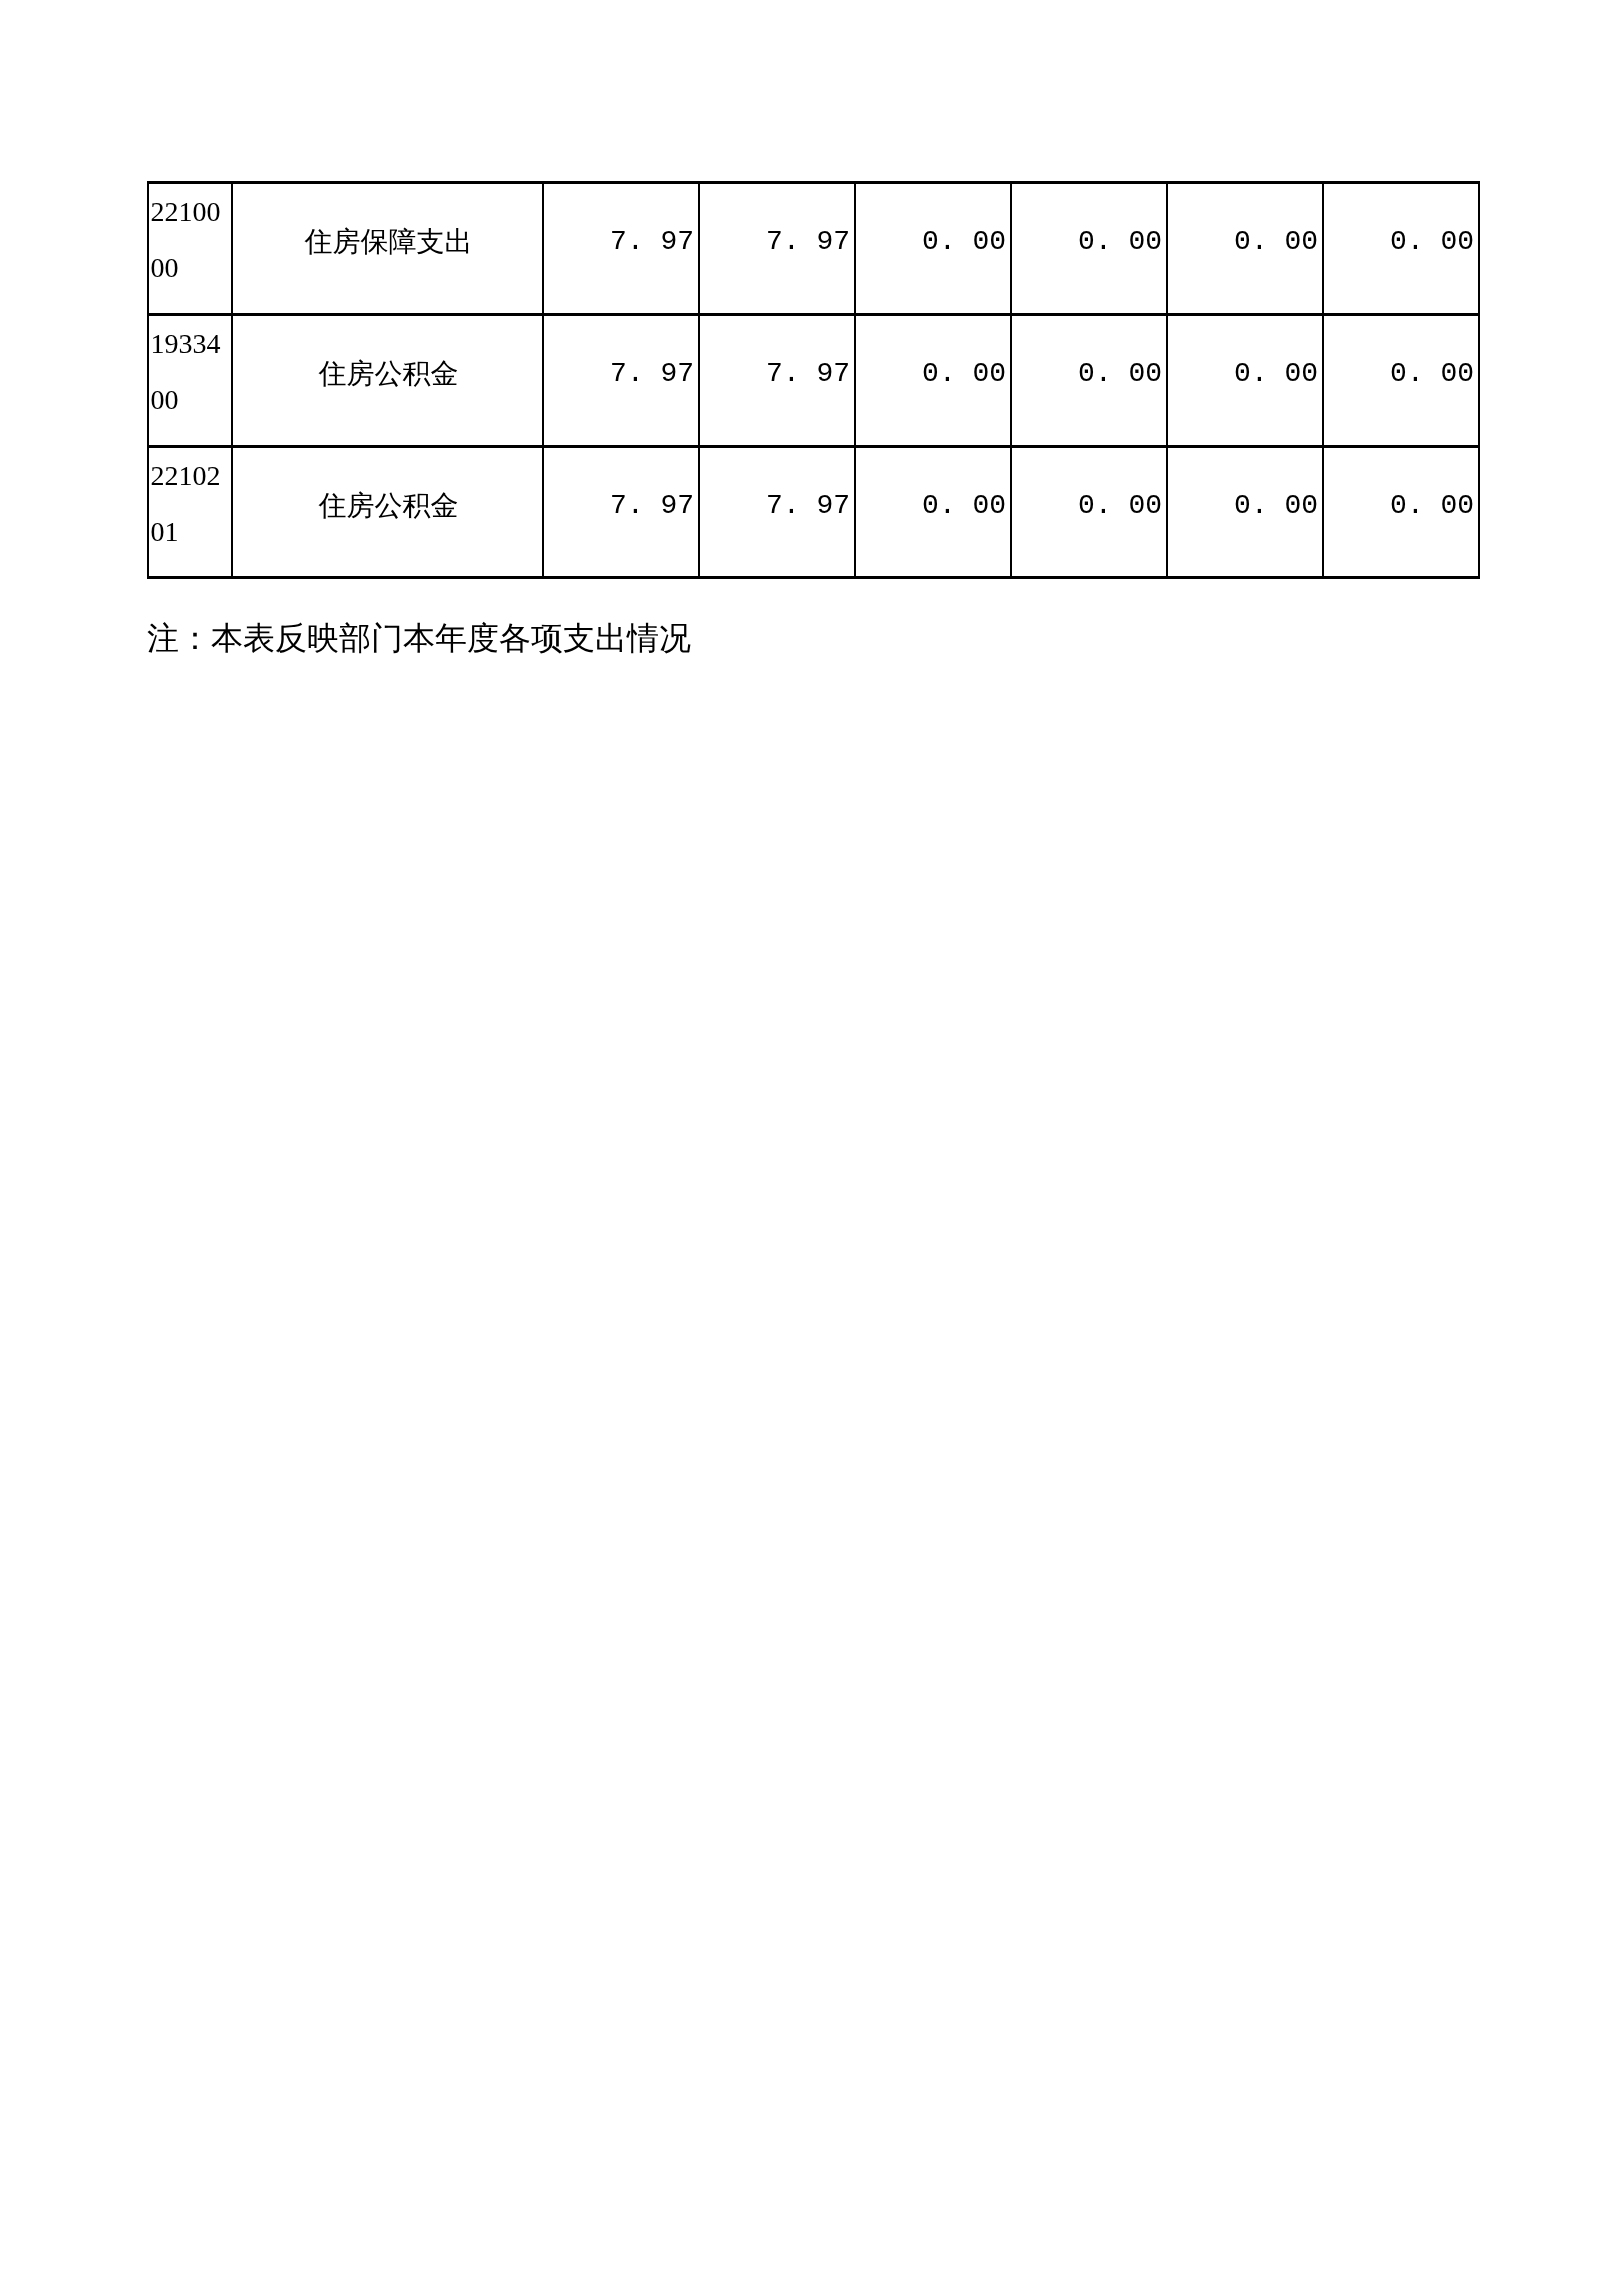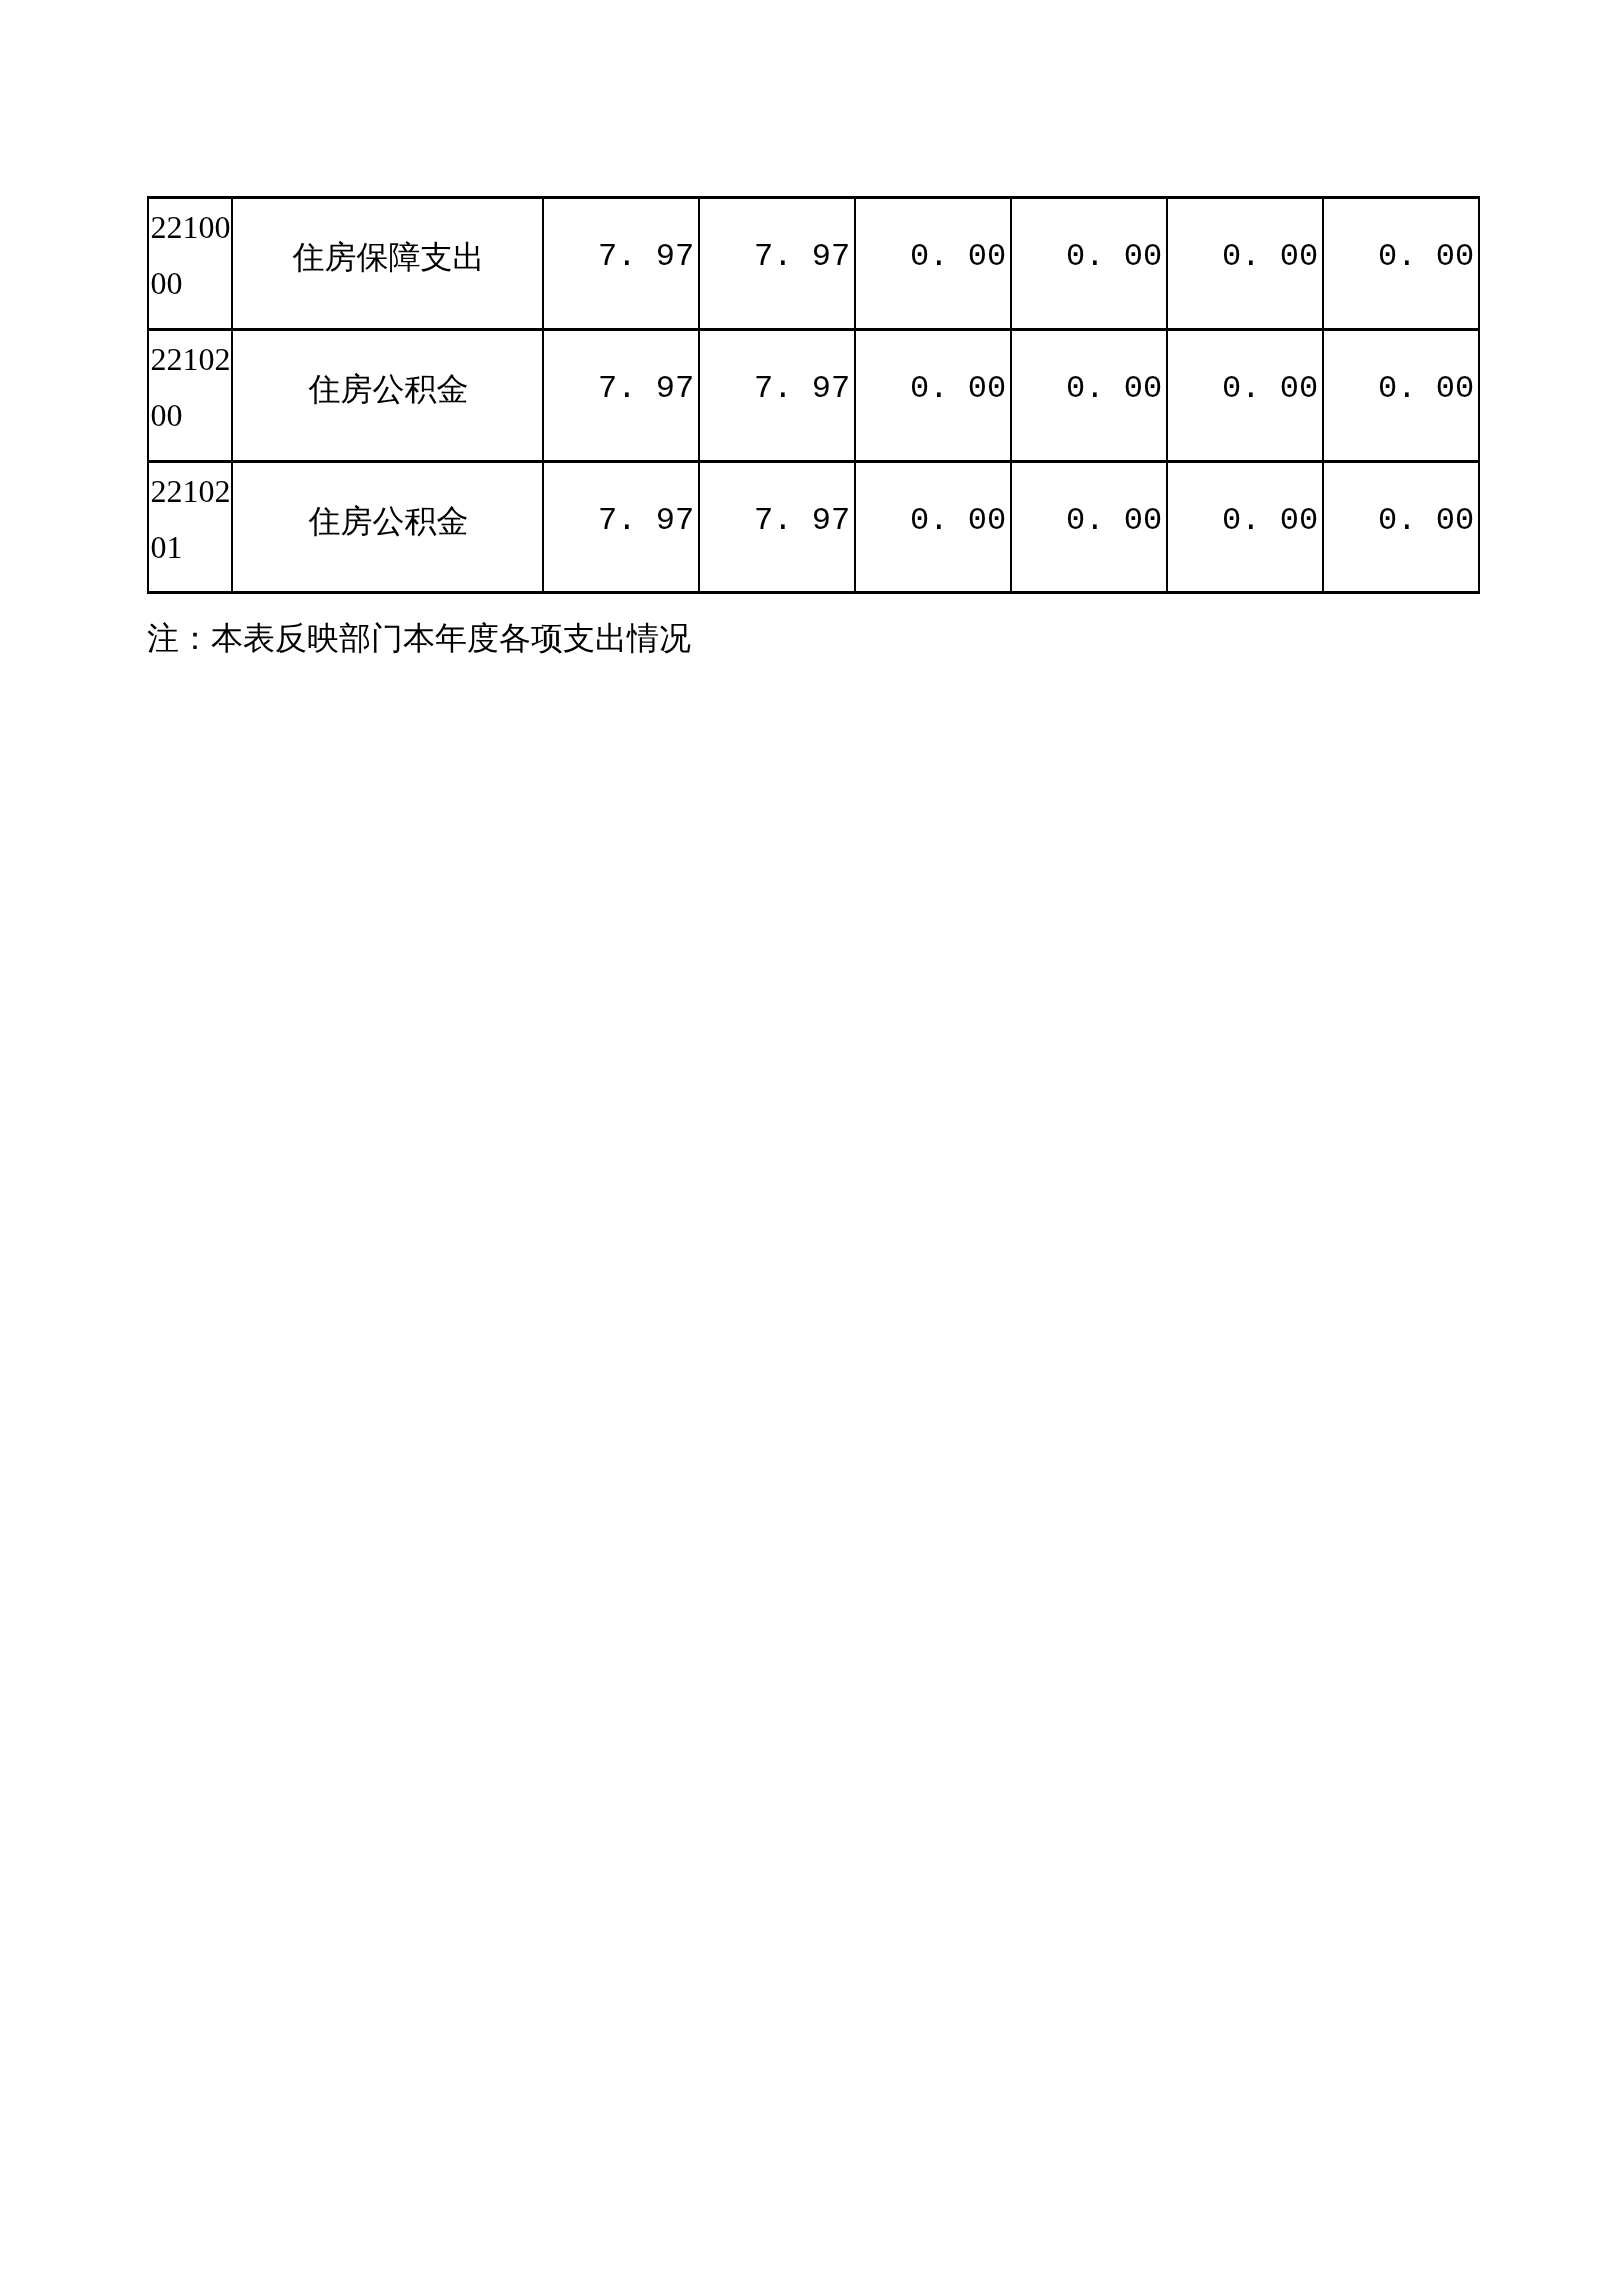--- a/index.html
+++ b/index.html
@@ -12,25 +12,25 @@
     width: 1623px;
     height: 2295px;
     background: #ffffff;
     font-family: "Liberation Serif", "DejaVu Serif", serif;
     color: #000000;
     overflow: hidden;
   }
   table.budget {
     position: absolute;
     left: 147px;
-    top: 196px;
+    top: 181px;
     width: 1333px;
     border-collapse: collapse;
     table-layout: fixed;
-    font-size: 32px;
+    font-size: 28px;
   }
   table.budget td {
     border-left: 2.5px solid #000000;
     border-right: 2.5px solid #000000;
     border-top: 3.4px solid #000000;
     border-bottom: 3.4px solid #000000;
     height: 116px;
     overflow: hidden;
     background: #ffffff;
   }
@@ -89,21 +89,21 @@
         <td class="code-cell"><span class="code-text">2210000</span></td>
         <td class="name-cell">住房保障支出</td>
         <td class="amount-cell">7. 97</td>
         <td class="amount-cell">7. 97</td>
         <td class="amount-cell">0. 00</td>
         <td class="amount-cell">0. 00</td>
         <td class="amount-cell">0. 00</td>
         <td class="amount-cell">0. 00</td>
       </tr>
       <tr>
-        <td class="code-cell"><span class="code-text">2210200</span></td>
+        <td class="code-cell"><span class="code-text">1933400</span></td>
         <td class="name-cell">住房公积金</td>
         <td class="amount-cell">7. 97</td>
         <td class="amount-cell">7. 97</td>
         <td class="amount-cell">0. 00</td>
         <td class="amount-cell">0. 00</td>
         <td class="amount-cell">0. 00</td>
         <td class="amount-cell">0. 00</td>
       </tr>
       <tr>
         <td class="code-cell"><span class="code-text">2210201</span></td>

